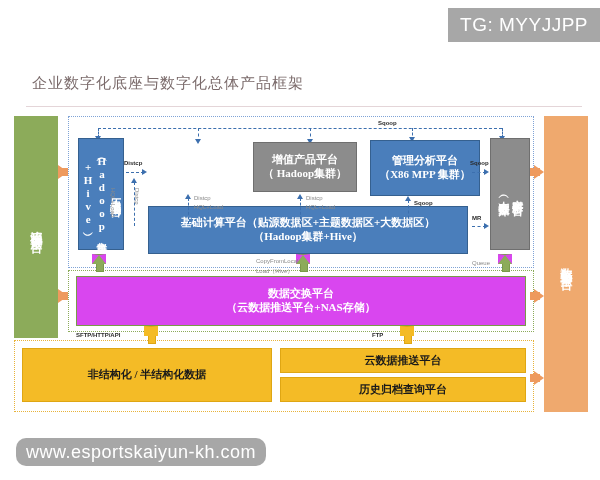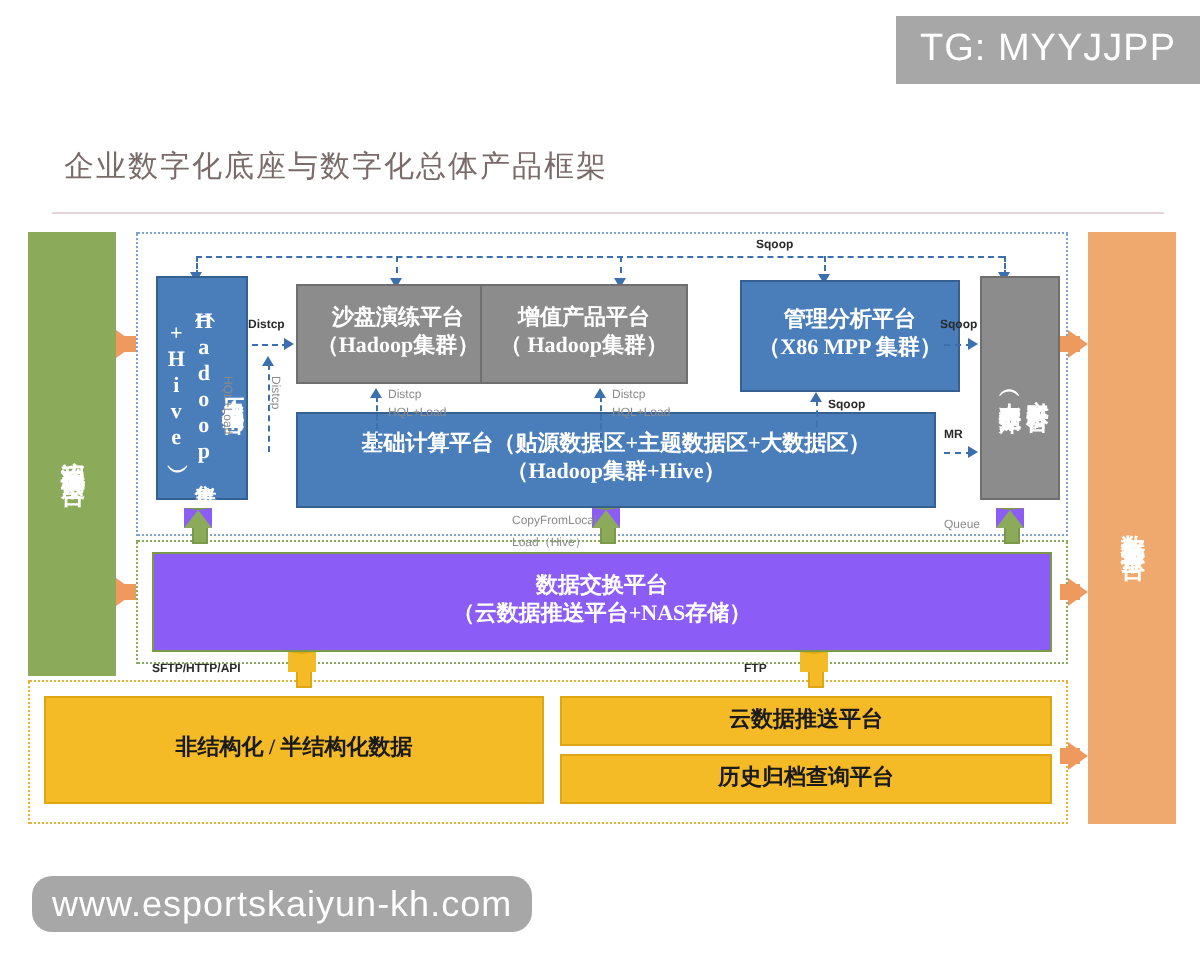--- a/index.html
+++ b/index.html
@@ -71,33 +71,33 @@
     display: flex; flex-direction: column;
     align-items: center; justify-content: center;
     text-align: center;
     font-size: 11px; line-height: 1.25; font-weight: bold;
     color: #1a1a1a;
   }
   .node .l2 { font-weight: bold; }
   .gray { background:#8c8c8c; border:1px solid #6f6f6f; color:#ffffff; }
   .blue { background:#4a7ebb; border:1px solid #35608f; color:#ffffff; }
   .lblue{ background:#4a7ebb; border:1px solid #35608f; color:#ffffff; }
-  .green{ background:#8b5cf6; border:1px solid #7a9a49; color:#ffffff; }
+  .green{ background:#d946ef; border:1px solid #7a9a49; color:#ffffff; }
   .yellow{background:#f4bb26; border:1px solid #dfa613; color:#1a1a1a; }
 
   
   .vert {
     writing-mode: vertical-rl; text-orientation: upright;
     letter-spacing: 1px;
   }
 
   
   #n-hive        { left: 78px;  top: 26px;  width: 46px;  height: 112px; }
   #n-sandbox     { left: 148px; top: 30px;  width: 102px; height: 50px; }
-  #n-valueadd    { left: 240px; top: 30px;  width: 104px; height: 50px; }
+  #n-valueadd    { left: 253px; top: 30px;  width: 104px; height: 50px; }
   #n-mgmt        { left: 370px; top: 28px;  width: 110px;  height: 56px; }
   #n-realtime    { left: 490px; top: 26px;  width: 40px;  height: 112px; }
   #n-basecompute { left: 148px; top: 94px;  width: 320px; height: 48px; }
   #n-exchange    { left: 76px;  top: 164px; width: 450px; height: 50px; }
   #n-unstruct    { left: 22px;  top: 236px; width: 250px; height: 54px; }
   #n-cloudpush   { left: 280px; top: 236px; width: 246px; height: 25px; }
   #n-bizstruct   { left: 280px; top: 265px; width: 246px; height: 25px; }
 
   
   .conn { position: absolute; }
@@ -172,24 +172,20 @@
     <div class="head-d" style="left:409px; top:25px;"></div>
     <div class="conn vline-dash" style="left:502px; top:16px; height:10px;"></div>
     <div class="head-d" style="left:499px; top:24px;"></div>
     <div class="lbl" style="left:378px; top:8px;">Sqoop</div>
 
     <div class="node blue vert" id="n-hive">
       <span>历史归档查询平台</span>
       <span class="l2">（Hadoop集群+Hive）</span>
     </div>
 
-    <div class="node gray" id="n-sandbox">
-      <span>沙盘演练平台</span>
-      <span class="l2">（Hadoop集群）</span>
-    </div>
 
     <div class="node gray" id="n-valueadd">
       <span>增值产品平台</span>
       <span class="l2">（ Hadoop集群）</span>
     </div>
 
     <div class="node lblue" id="n-mgmt">
       <span>管理分析平台</span>
       <span class="l2">（X86 MPP 集群）</span>
     </div>

